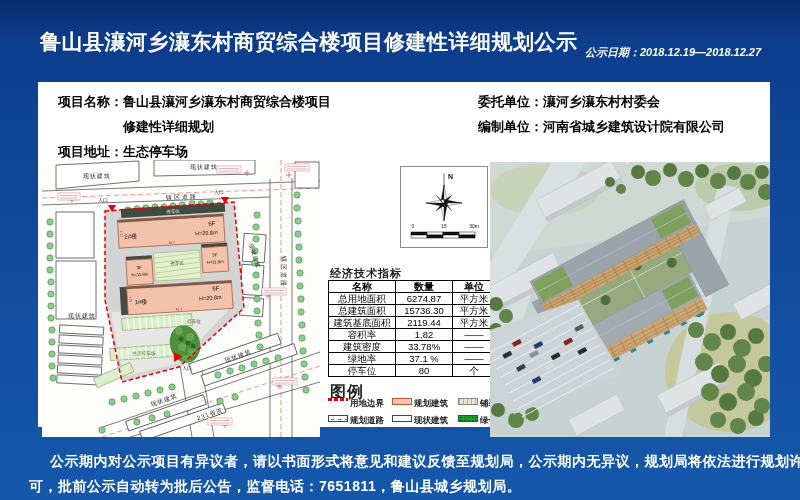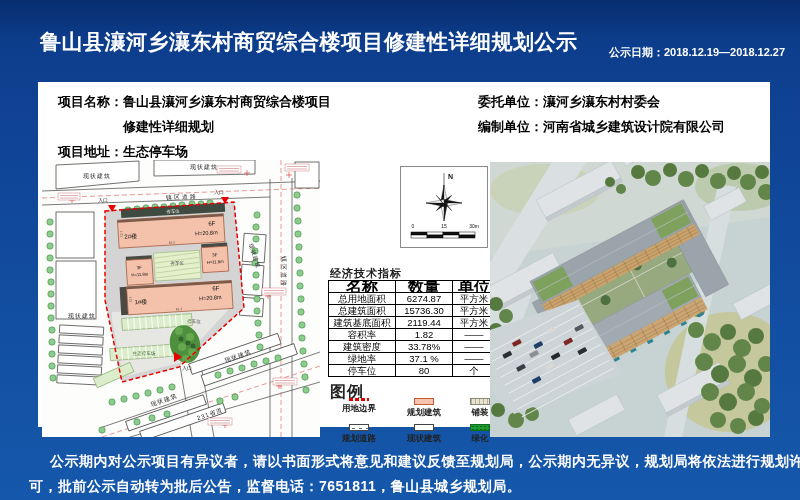--- a/index.html
+++ b/index.html
@@ -1,34 +1,34 @@
 <!DOCTYPE html>
 <html><head>
 <meta charset="utf-8">
 <style>
   html,body{margin:0;padding:0;background:#222;}
   .poster{position:relative;width:800px;height:500px;overflow:hidden;
     background:linear-gradient(180deg,#082e70 0%,#0d3e8d 9%,#11499c 45%,#1558ab 100%);
     font-family:"Liberation Sans","DejaVu Sans",sans-serif;}
   .title{position:absolute;left:40px;top:28px;margin:0;color:#fff;font-size:21px;font-weight:bold;letter-spacing:.5px;white-space:nowrap;text-align:center;}
-  .date{position:absolute;left:609px;top:45px;color:#fff;font-size:11px;font-weight:bold;white-space:nowrap;}
+  .date{position:absolute;left:585px;top:45px;color:#fff;font-size:11px;font-weight:bold;white-space:nowrap;font-style:italic;}
   .panel{position:absolute;left:38px;top:82px;width:732px;height:345px;background:#ffffff;}
   .info{position:absolute;font-size:13px;font-weight:bold;color:#000;white-space:nowrap;}
   .map,.render{position:absolute;display:block;}
   .map{left:4px;top:78px;}
   .render{left:452px;top:80px;}
   .compass-box{position:absolute;left:362px;top:84px;width:88px;height:82px;background:#fff;border:1px solid #8a8a8a;box-sizing:border-box;}
   .ind-title{position:absolute;left:292px;top:184px;font-size:11px;font-weight:bold;color:#222;letter-spacing:1px;}
   table.ind{position:absolute;left:290px;top:198px;border-collapse:collapse;color:#000;table-layout:fixed;}
   table.ind th,table.ind td{border:1px solid #000;padding:0 2px;text-align:center;height:11px;line-height:11px;font-size:9.5px;white-space:nowrap;overflow:hidden;}
-  table.ind th{font-weight:bold;font-size:16px;}
+  table.ind th{font-weight:bold;font-size:10px;}
   .c1{width:62px;}.c2{width:52px;}.c3{width:38px;}
   .legend-title{position:absolute;left:292px;top:300px;font-size:16px;font-weight:bold;color:#222;letter-spacing:1px;}
   .legend{position:absolute;left:290px;top:316px;width:170px;display:grid;grid-template-columns:62px 64px 44px;gap:5px 2px;font-size:8.5px;font-weight:bold;color:#222;}
-  .lg-item{display:flex;align-items:center;gap:2px;white-space:nowrap;flex-direction:column;}
+  .lg-item{display:flex;align-items:flex-start;gap:2px;white-space:nowrap;}
   .sw{width:20px;height:7px;flex:0 0 auto;box-sizing:border-box;}
   .sw-boundary{height:3px;background:repeating-linear-gradient(90deg,#e20000 0 4px,#fff 4px 6px);}
   .sw-planned{background:#f7c5af;border:1px solid #c05a35;}
   .sw-paving{background:#e9e5d2;border:1px solid #8a8a7a;background-image:repeating-linear-gradient(90deg,#b5b09a 0 1px,transparent 1px 4px);}
   .sw-road{background:#fff;border:1px solid #444;background-image:repeating-linear-gradient(90deg,#666 0 3px,transparent 3px 7px);background-size:16px 1px;background-position:2px 3px;background-repeat:no-repeat;}
   .sw-existing{background:#fff;border:1px solid #444;}
   .sw-green{background:#1f9a2f;border:1px solid #0d6b1d;background-image:radial-gradient(#0c6b16 1px,transparent 1.2px);background-size:4px 3px;}
   .footer-line{position:absolute;color:#fff;font-size:14px;font-weight:bold;white-space:nowrap;letter-spacing:.5px;}
   svg text{font-family:"Liberation Sans","DejaVu Sans",sans-serif;}
 </style>

